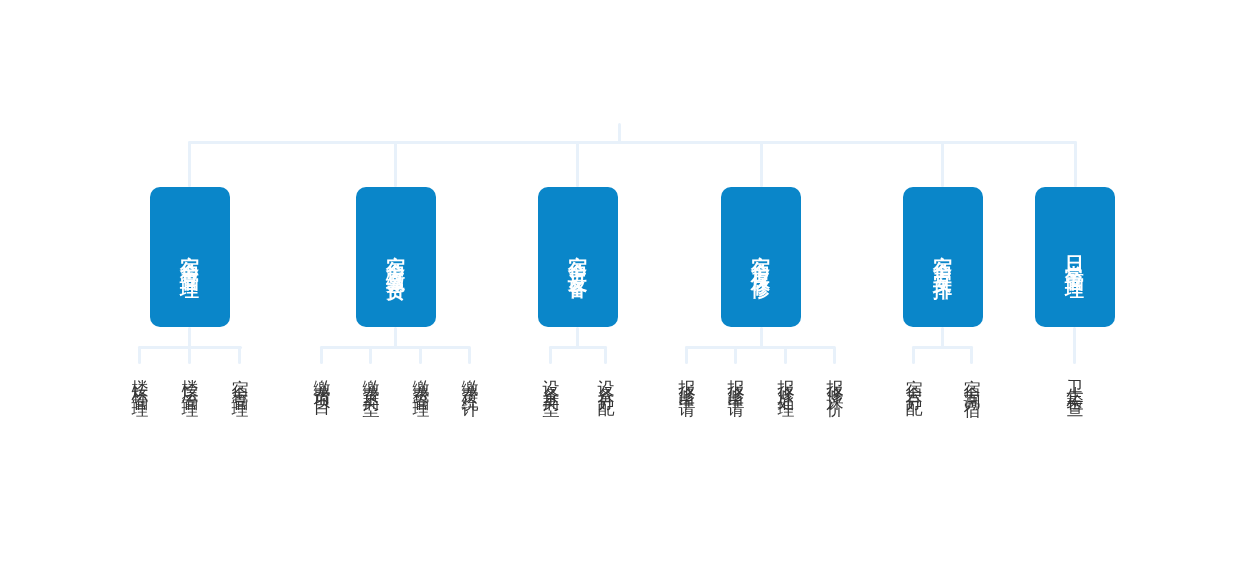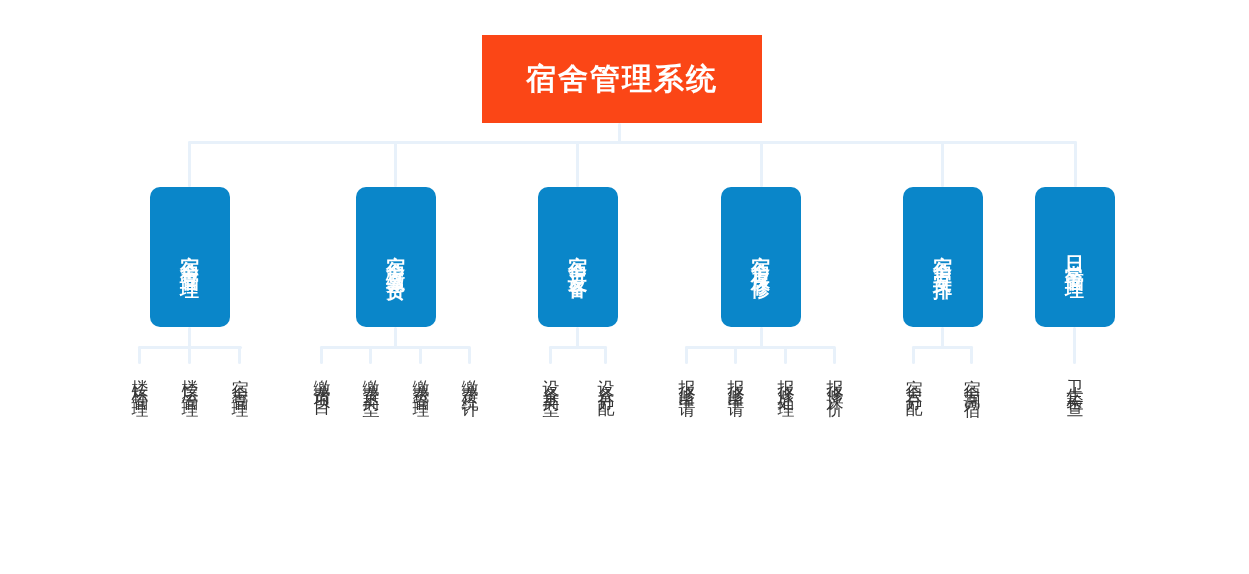--- a/index.html
+++ b/index.html
@@ -79,23 +79,20 @@
     border-radius: 2px;
   }
   .vline { width: 3px; }
   .hline { height: 3px; }
 </style>
 </head>
 <body>
 
 <div class="canvas">
 
-  <div class="root-node">
-    <span>宿舍管理系统</span>
-  </div>
 
   <div class="vline" style="left:618px; top:123px; height:20px;"></div>
   <div class="hline" style="left:188px; top:141px; width:889px;"></div>
   <div class="vline" style="left:188px; top:141px; height:46px;"></div>
   <div class="vline" style="left:394px; top:141px; height:46px;"></div>
   <div class="vline" style="left:576px; top:141px; height:46px;"></div>
   <div class="vline" style="left:760px; top:141px; height:46px;"></div>
   <div class="vline" style="left:941px; top:141px; height:46px;"></div>
   <div class="vline" style="left:1074px; top:141px; height:46px;"></div>
 

